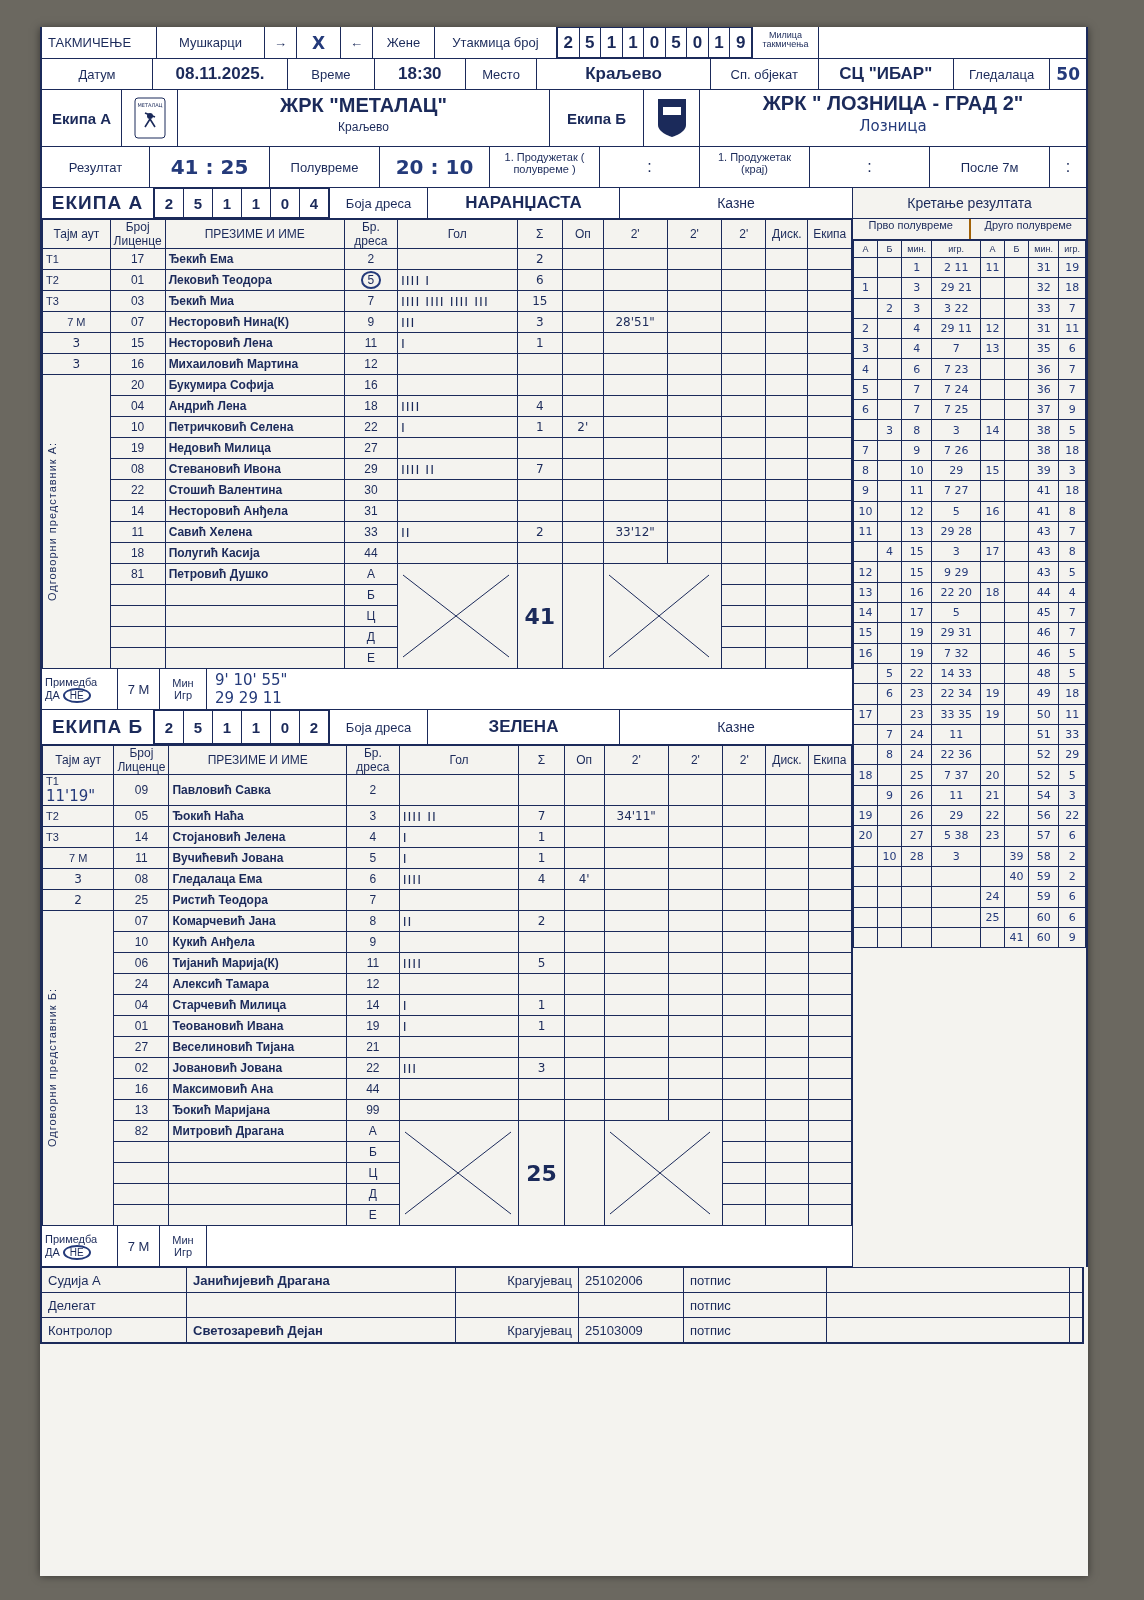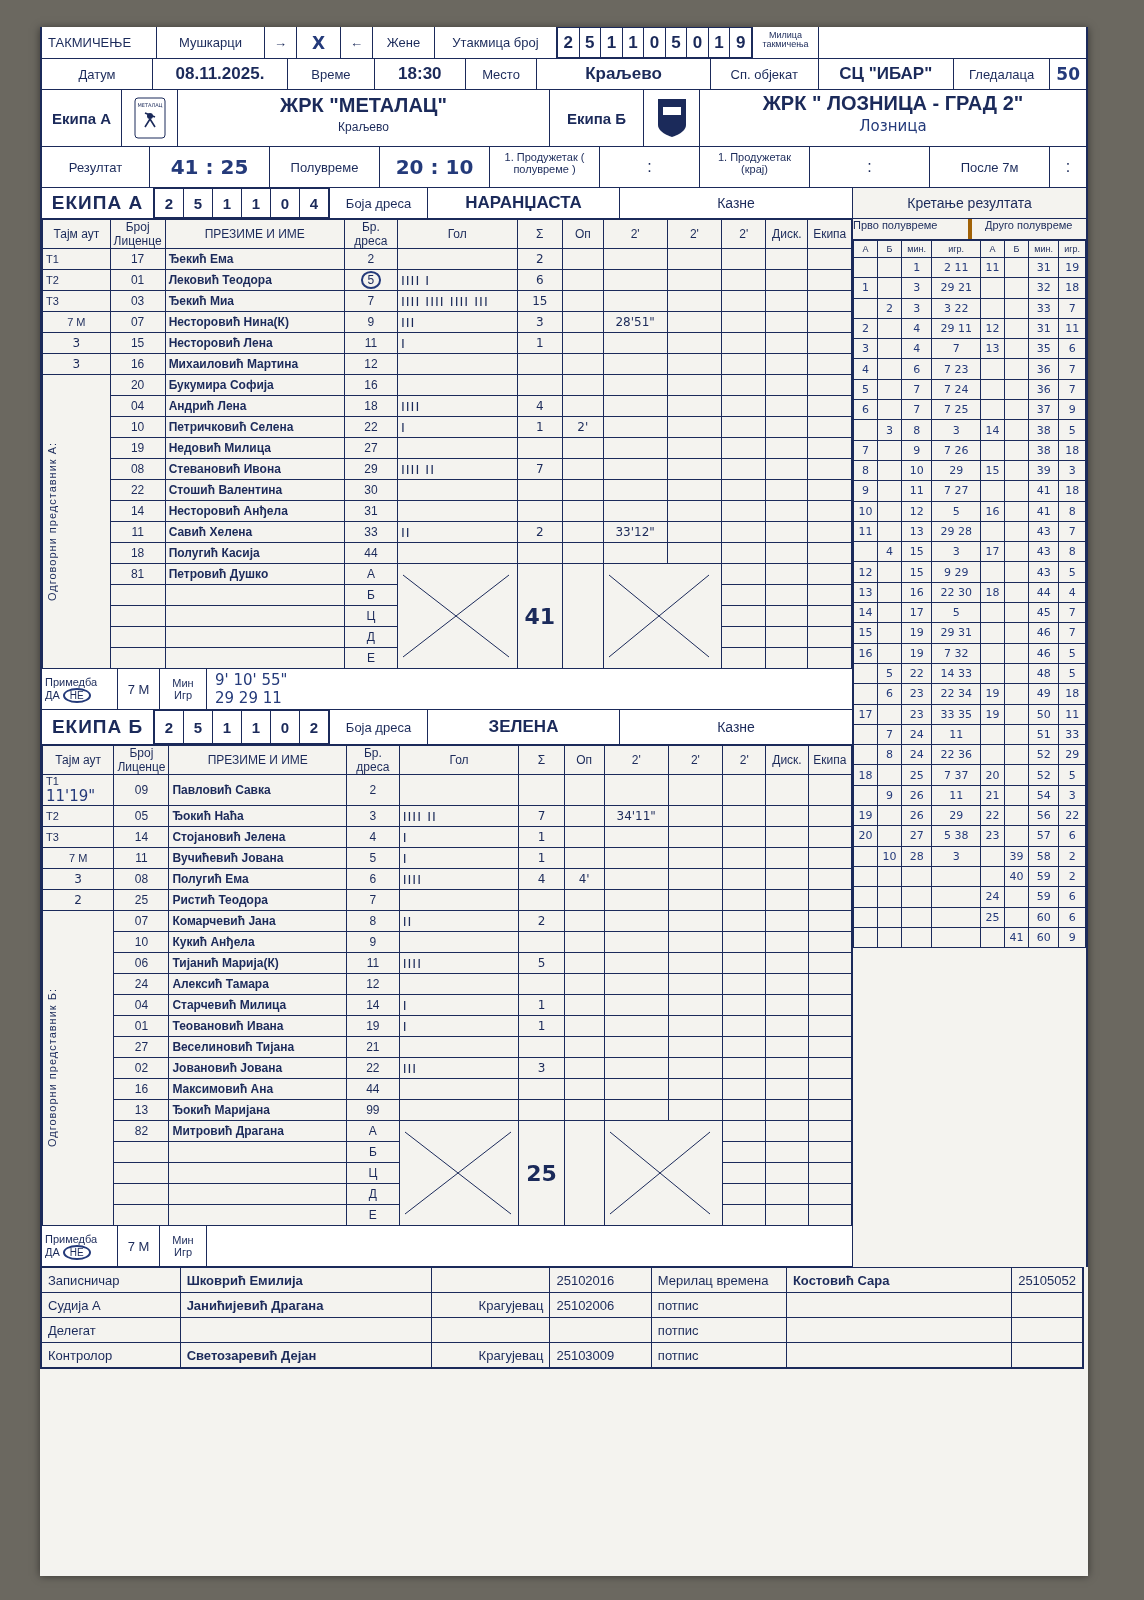--- a/index.html
+++ b/index.html
@@ -530,21 +530,21 @@
                 <td class="hw2 ctrc"></td>
                 <td class="hw2 ctrc"></td>
                 <td class="ctrc"></td>
                 <td class="ctrc"></td>
                 <td class="ctrc"></td>
                 <td class="ctrc"></td>
               </tr>
               <tr>
                 <td class="hw2" style="text-align: center;">3</td>
                 <td class="ctrc">08</td>
-                <td class="nm">Полугић Ема</td>
+                <td class="nm">Гледалаца Ема</td>
                 <td class="ctrc">6</td>
                 <td class="tally" style="font-size: 13px;">IIII</td>
                 <td class="hw2 ctrc">4</td>
                 <td class="hw2 ctrc">4'</td>
                 <td class="hw2 ctrc"></td>
                 <td class="ctrc"></td>
                 <td class="ctrc"></td>
                 <td class="ctrc"></td>
                 <td class="ctrc"></td>
               </tr>
@@ -761,21 +761,21 @@
           <div style="width:46px;border-right:1px solid #1b2a5a;font-size:11px;display:flex;flex-direction:column;justify-content:center;align-items:center;color:#1b2a5a">
             <span>Мин</span>
             <span>Игр</span>
           </div>
         </div>
       </div>
 
       <div style="flex:1;border-left:1px solid #1b2a5a">
         <div style="height:30px;border-bottom:1px solid #1b2a5a;display:flex;align-items:center;justify-content:center;font-size:14px;color:#1b2a5a">Кретање резултата</div>
         <div style="display:flex;height:20px;border-bottom:1px solid #1b2a5a;font-size:11px;color:#1b2a5a">
-          <div style="width:50%;border-right:4px solid #a16207">Прво полувреме</div>
+          <div style="width:50%;text-align:center;border-right:2px solid #a16207">Прво полувреме</div>
           <div style="width:50%;text-align:center">Друго полувреме</div>
         </div>
         <table class="scorecol" style="width:100%;border-collapse:collapse">
           <thead>
               <tr id="proghdr">
                 <th style="border: 1px solid rgb(27, 42, 90); font-size: 9px; font-weight: normal; color: rgb(27, 42, 90); height: 14px;">А</th>
                 <th style="border: 1px solid rgb(27, 42, 90); font-size: 9px; font-weight: normal; color: rgb(27, 42, 90); height: 14px;">Б</th>
                 <th style="border: 1px solid rgb(27, 42, 90); font-size: 9px; font-weight: normal; color: rgb(27, 42, 90); height: 14px;">мин.</th>
                 <th style="border: 1px solid rgb(27, 42, 90); font-size: 9px; font-weight: normal; color: rgb(27, 42, 90); height: 14px;">игр.</th>
                 <th style="border: 1px solid rgb(27, 42, 90); font-size: 9px; font-weight: normal; color: rgb(27, 42, 90); height: 14px;">А</th>
@@ -942,21 +942,21 @@
                 <td class="smallnum" style="border: 1px solid rgb(27, 42, 90); height: 17.3px;">9 29</td>
                 <td class="smallnum" style="border: 1px solid rgb(27, 42, 90); height: 17.3px;"></td>
                 <td class="smallnum" style="border: 1px solid rgb(27, 42, 90); height: 17.3px;"></td>
                 <td class="smallnum" style="border: 1px solid rgb(27, 42, 90); height: 17.3px;">43</td>
                 <td class="smallnum" style="border: 1px solid rgb(27, 42, 90); height: 17.3px;">5</td>
               </tr>
               <tr>
                 <td class="smallnum" style="border: 1px solid rgb(27, 42, 90); height: 17.3px;">13</td>
                 <td class="smallnum" style="border: 1px solid rgb(27, 42, 90); height: 17.3px;"></td>
                 <td class="smallnum" style="border: 1px solid rgb(27, 42, 90); height: 17.3px;">16</td>
-                <td class="smallnum" style="border: 1px solid rgb(27, 42, 90); height: 17.3px;">22 30</td>
+                <td class="smallnum" style="border: 1px solid rgb(27, 42, 90); height: 17.3px;">22 20</td>
                 <td class="smallnum" style="border: 1px solid rgb(27, 42, 90); height: 17.3px;">18</td>
                 <td class="smallnum" style="border: 1px solid rgb(27, 42, 90); height: 17.3px;"></td>
                 <td class="smallnum" style="border: 1px solid rgb(27, 42, 90); height: 17.3px;">44</td>
                 <td class="smallnum" style="border: 1px solid rgb(27, 42, 90); height: 17.3px;">4</td>
               </tr>
               <tr>
                 <td class="smallnum" style="border: 1px solid rgb(27, 42, 90); height: 17.3px;">14</td>
                 <td class="smallnum" style="border: 1px solid rgb(27, 42, 90); height: 17.3px;"></td>
                 <td class="smallnum" style="border: 1px solid rgb(27, 42, 90); height: 17.3px;">17</td>
                 <td class="smallnum" style="border: 1px solid rgb(27, 42, 90); height: 17.3px;">5</td>
@@ -1125,29 +1125,20 @@
                 <td class="smallnum" style="border: 1px solid rgb(27, 42, 90); height: 17.3px;">60</td>
                 <td class="smallnum" style="border: 1px solid rgb(27, 42, 90); height: 17.3px;">9</td>
               </tr>
             </tbody>
         </table>
       </div>
     </div>
 
     <table class="footer" style="width:1044px;border-left:2px solid #1b2a5a;border-right:2px solid #1b2a5a;border-bottom:2px solid #1b2a5a">
       <tbody id="footbody">
-          <tr>
-            <td style="width: 132px;">Записничар</td>
-            <td style="width: 256px; font-weight: bold;">Шковрић Емилија</td>
-            <td style="width: 110px; text-align: right;"></td>
-            <td style="width: 92px;">25102016</td>
-            <td style="width: 130px;">Мерилац времена</td>
-            <td style="width: 230px; font-weight: bold;">Костовић Сара</td>
-            <td>25105052</td>
-          </tr>
           <tr>
             <td style="width: 132px;">Судија А</td>
             <td style="width: 256px; font-weight: bold;">Јанићијевић Драгана</td>
             <td style="width: 110px; text-align: right;">Крагујевац</td>
             <td style="width: 92px;">25102006</td>
             <td style="width: 130px;">потпис</td>
             <td style="width: 230px; font-weight: bold;"></td>
             <td></td>
           </tr>
           <tr>

